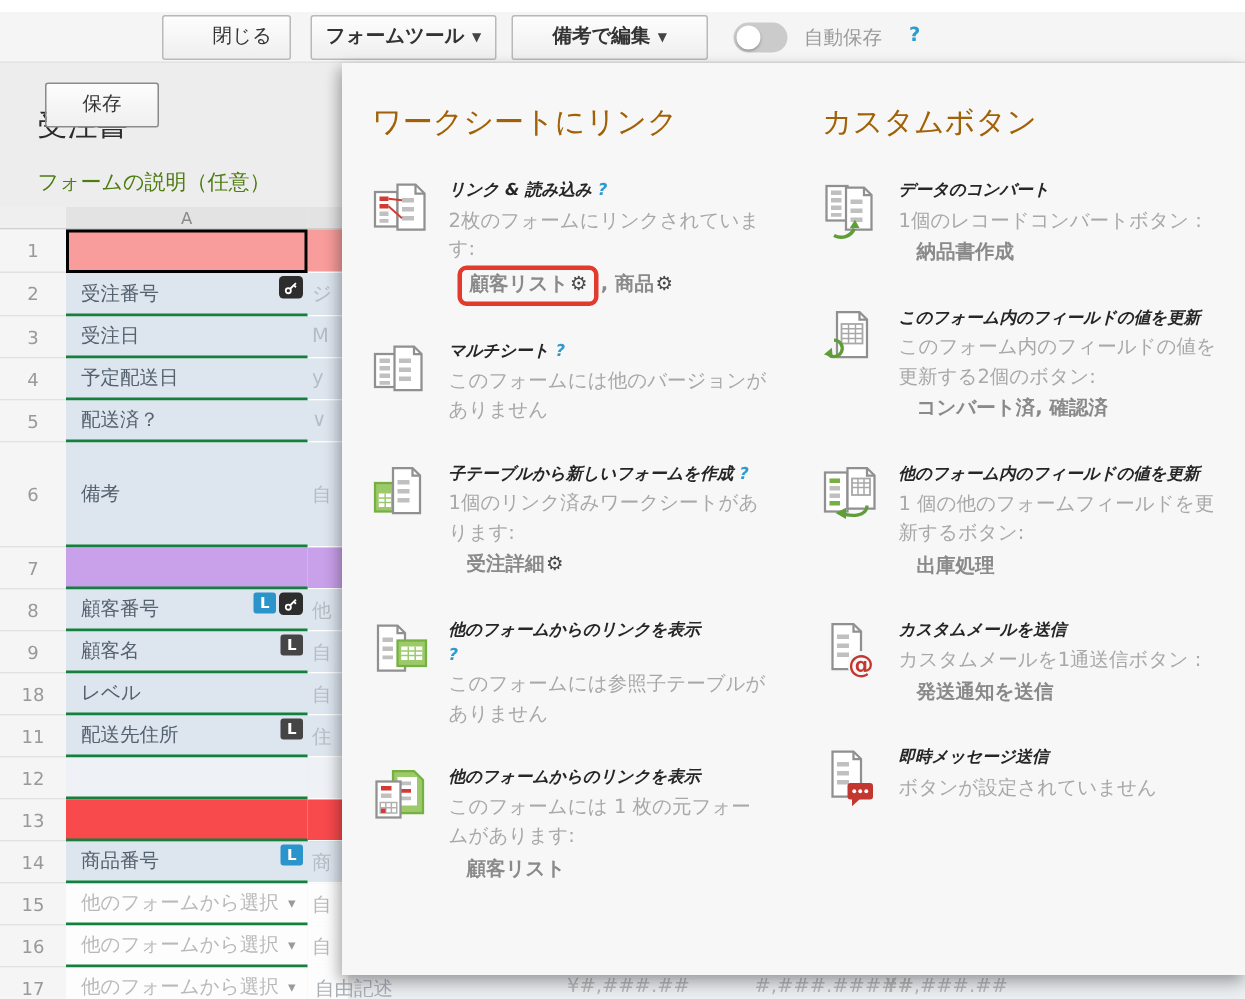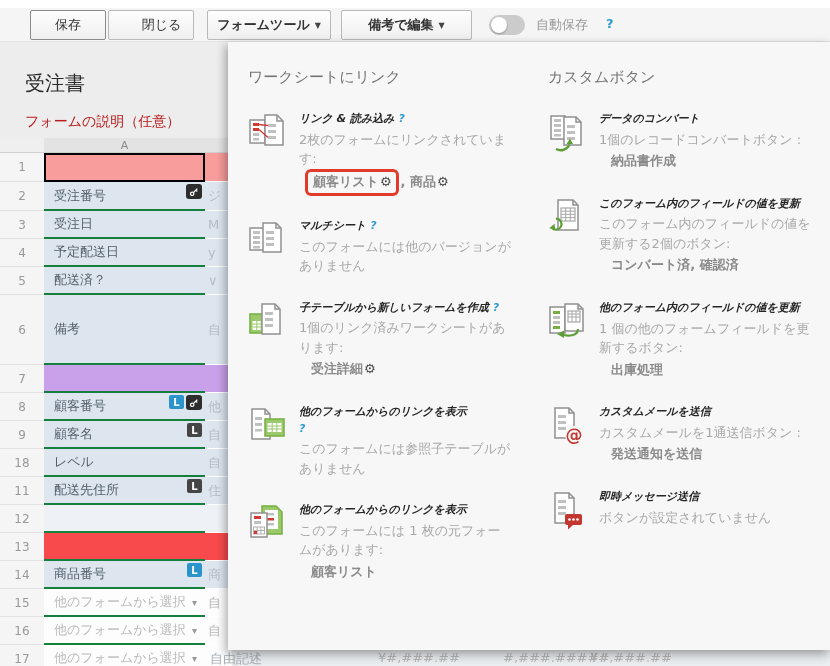--- a/index.html
+++ b/index.html
@@ -6,36 +6,36 @@
   html,body { width:830px; height:666px; overflow:hidden; background:#fff;
     font-family:"DejaVu Sans","Liberation Sans",sans-serif; }
   body { position:relative; }
 
   
   .toolbar { position:absolute; left:0; top:8px; width:830px; height:34px;
     background:#f5f5f5; border-bottom:1px solid #e2e2e2; z-index:4; }
   .tb-btn { position:absolute; top:2px; height:30px; border:1px solid #b9b9b9;
     border-radius:2px; background:linear-gradient(#fdfdfd,#efefef);
     font-size:13px; color:#333; text-align:center; line-height:28px; cursor:pointer; }
-  .tb-save { left:30px; width:76px; border-color:#8b8b8b; }
+  .tb-save { left:30px; width:76px; border-color:#8b8b8b;margin-top:45px; }
   .tb-close { left:108px; width:86px;padding-left:21px; }
   .tb-formtools { left:207px; width:124px; font-weight:bold; }
   .tb-notes { left:341px; width:131px; font-weight:bold; }
   .caret { font-size:8px; color:#444; margin-left:5px; vertical-align:1px; }
   .toggle { position:absolute; left:489px; top:7px; width:36px; height:20px;
     border-radius:10px; background:#cbcbcb; }
   .toggle .knob { position:absolute; left:2px; top:2px; width:16px; height:16px;
     border-radius:50%; background:#fff; box-shadow:0 1px 2px rgba(0,0,0,.3); }
   .tb-autosave { position:absolute; left:536px; top:8px; font-size:13px; color:#9a9a9a; }
   .tb-help { position:absolute; left:606px; top:8px; font-size:13px; font-weight:bold; color:#2e9ad2; }
 
   
   .sheet-bg { position:absolute; left:0; top:42px; width:236px; height:624px; background:#ededed; z-index:1; }
   .form-title { position:absolute; left:25px; top:70px; font-size:20px; color:#2b2b2b; z-index:2; }
-  .form-desc { position:absolute; left:25px; top:113px; font-size:14px; color:#b91c1c; z-index:2; }
+  .form-desc { position:absolute; left:25px; top:113px; font-size:14px; color:#4d7c0f; z-index:2; }
 
   .grid { position:absolute; left:0; top:138px; width:232px; z-index:2; }
   .grow { display:flex; }
   .gut { width:44px; background:#f5f5f5; border-bottom:1px solid #e1e1e1;
     display:flex; align-items:center; justify-content:center; font-size:12px; color:#999; }
   .ca { width:161px; position:relative; display:flex; align-items:center;
     padding-left:10px; font-size:13px; color:#54616e; border-bottom:2px solid #15803d; }
   .cb { width:27px; overflow:hidden; white-space:nowrap; display:flex; align-items:center;
     font-size:13px; color:#b5bcc4; border-bottom:1px solid #fff; padding-left:3px; }
   .hdr .gut { background:#efefef; border-bottom:1px solid #cfcfcf; }
@@ -59,21 +59,21 @@
   .bottom-row { position:absolute; left:236px; top:645px; width:594px; height:21px; background:#edf0f3; z-index:1; }
   .strip { position:absolute; top:650px; font-size:13px; color:#b9b9b9; z-index:2; white-space:nowrap; }
   .bs0 { left:210px; color:#a9b0b8; } .bs1 { left:378px; } .bs2 { left:503px; } .bs3 { left:590px; }
 
   
   .panel { position:absolute; left:228px; top:42px; width:602px; height:608px;
     background:#f7f7f7; z-index:5; display:flex;
     box-shadow:-3px 3px 8px rgba(0,0,0,.18), 0 5px 12px rgba(0,0,0,.22); }
   .pcol-l { width:300px; padding:26px 0 0 20px; }
   .pcol-r { flex:1; padding:26px 0 0 20px; }
-  .col-h { font-size:15px; color:#737373; margin-bottom:24px; }
+  .col-h { font-size:20px; color:#a16207; margin-bottom:24px; }
   .item { display:flex; gap:11px; margin-bottom:24px; }
   .ic { width:40px; flex-shrink:0; padding-top:2px; }
   .itxt { width:212px; }
   .it-title { font-size:11px; font-weight:bold; color:#262626; line-height:1.5;font-style:italic; }
   .hq { color:#2e9ad2; font-weight:bold; margin-left:4px; }
   .it-body { font-size:13px; color:#a8a8a8; line-height:1.5; margin-top:2px; }
   .it-links { font-size:13px; font-weight:bold; color:#8a8a8a; line-height:1.6; margin-top:2px;padding-left:12px; }
   .gear { color:#4a4a4a; margin-left:1px; font-weight:normal; }
   .hl-box { display:inline-block; border:3px solid #e23b2e; border-radius:6px;
     padding:0 4px 1px 5px; margin:-2px 2px -2px -6px; }

